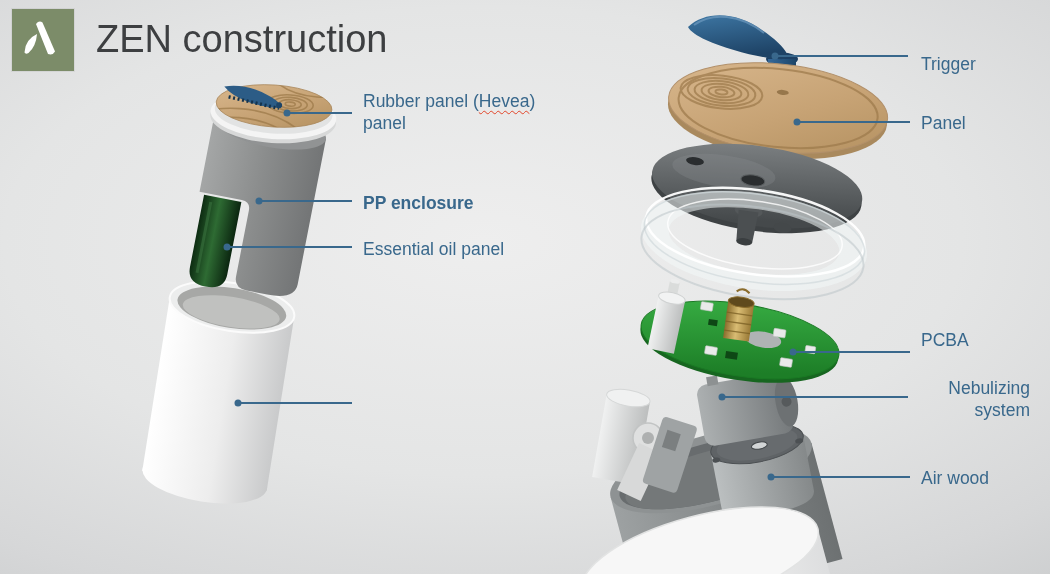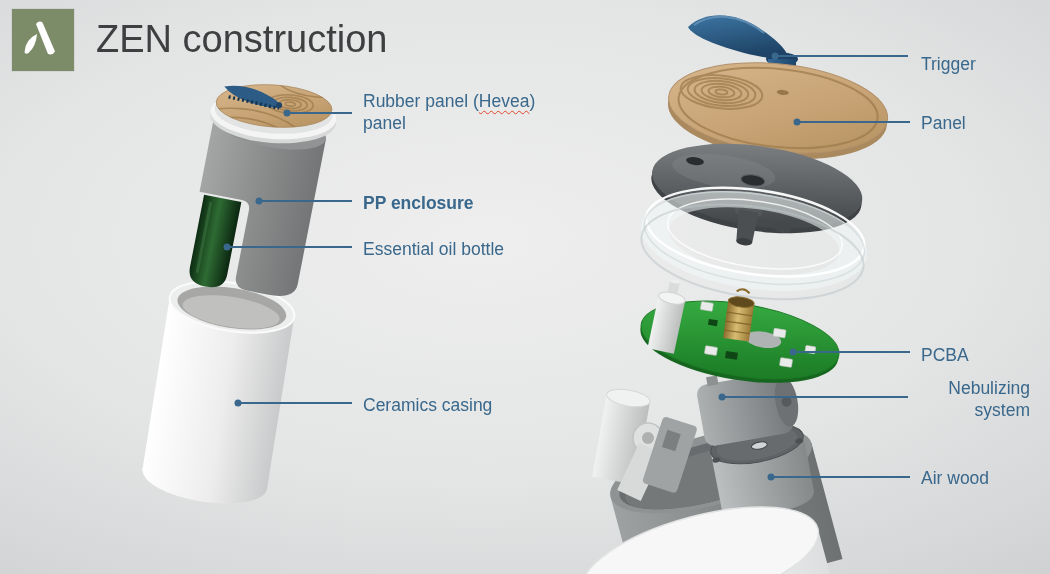--- a/index.html
+++ b/index.html
@@ -325,21 +325,20 @@
           <circle cx="771" cy="477" r="3.5" stroke="none"></circle>
       </g>
     </g>
   </svg>
 
   <div class="callout" style="left:363px;top:90px;">
     <span>Rubber panel (</span><span class="misspelled">Hevea</span><span>)</span><br>
     <span>panel</span>
   </div>
   <div class="callout" style="left:363px;top:192px;font-weight:bold;">PP enclosure</div>
-  <div class="callout" style="left:363px;top:238px;">Essential oil bottle</div>
-  <div class="callout" style="left:363px;top:394px;">Ceramics casing</div>
+  <div class="callout" style="left:363px;top:238px;">Essential oil panel</div>
   <div class="callout" style="left:921px;top:53px;">Trigger</div>
   <div class="callout" style="left:921px;top:112px;">Panel</div>
-  <div class="callout" style="left:921px;top:344px;">PCBA</div>
+  <div class="callout" style="left:921px;top:329px;">PCBA</div>
   <div class="callout wrap" style="left:918px;top:377px;text-align:right;">Nebulizing system</div>
   <div class="callout" style="left:921px;top:467px;">Air wood</div>
 
 </div>
 
 </body></html>

